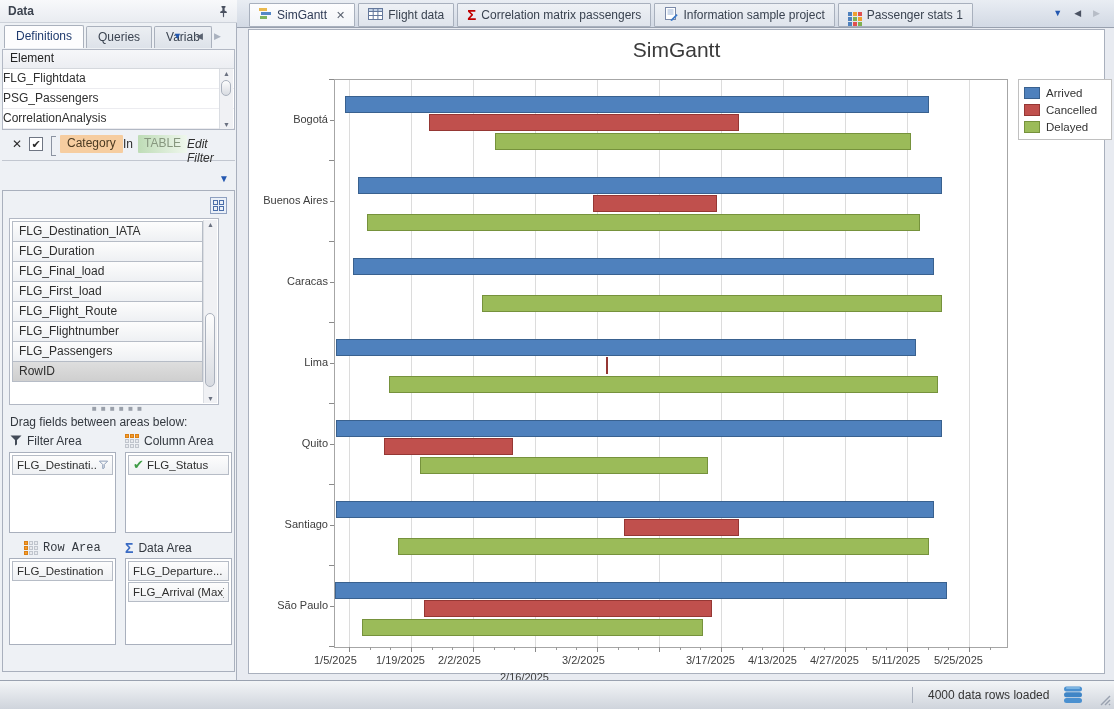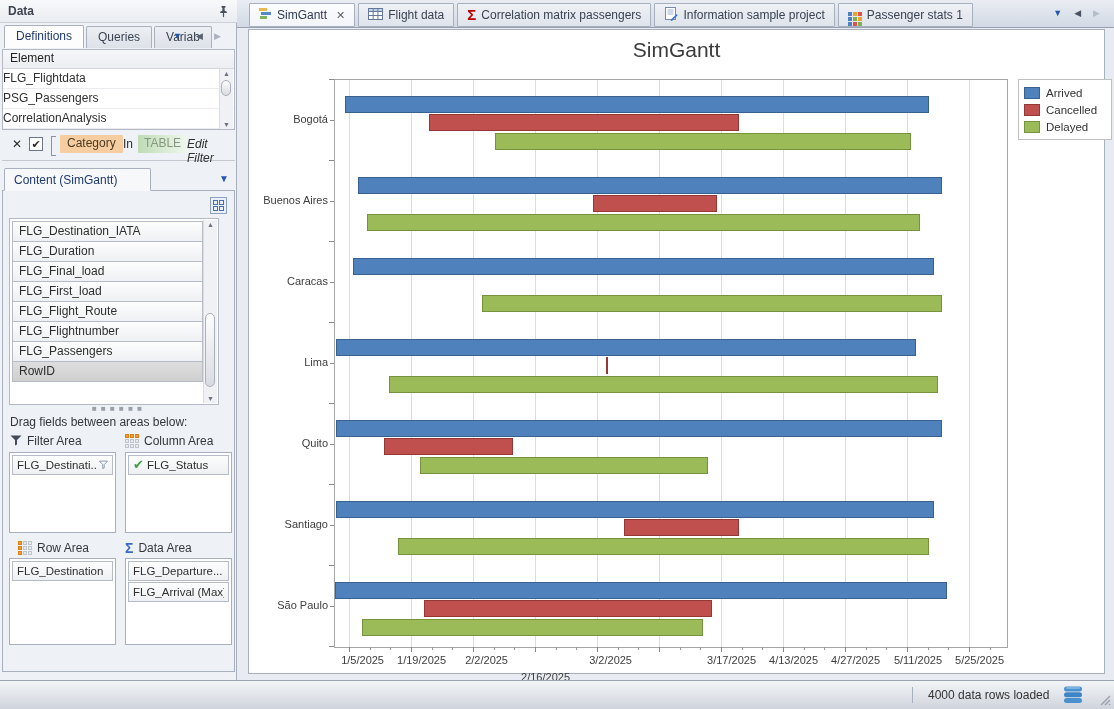--- a/index.html
+++ b/index.html
@@ -79,21 +79,21 @@
   .pivoticon span{display:block;}
 
   
   #chart-panel{position:absolute;left:248px;top:29px;width:857px;height:645px;background:#fff;border:1px solid #a9b0bd;box-sizing:border-box;}
   #chart-title{position:absolute;left:0;top:8px;width:100%;text-align:center;font-size:21px;color:#3b3b3b;}
   #plot{position:absolute;left:85px;top:49px;width:672px;height:567px;border:1px solid #a6a6a6;box-sizing:content-box;}
   .gridline{position:absolute;top:0;bottom:0;width:1px;background:#dcdcdc;}
   .bar{position:absolute;height:17px;box-sizing:border-box;border:1px solid;}
   .xtick{position:absolute;width:1px;background:#8a8a8a;}
   .ytick{position:absolute;height:1px;background:#8a8a8a;}
-  .xlabel{position:absolute;width:70px;text-align:right;font-size:11px;color:#3d3d3d;}
+  .xlabel{position:absolute;width:70px;text-align:left;font-size:11px;color:#3d3d3d;}
   .ylabel{position:absolute;left:2px;width:77px;text-align:right;font-size:11px;color:#3d3d3d;}
   #legend{position:absolute;left:769px;top:49px;width:94px;border:1px solid #c0c0c0;background:#fff;padding:4px 5px;box-sizing:border-box;}
   .leg-item{display:flex;align-items:center;gap:6px;height:17px;}
   .leg-swatch{width:16px;height:12px;box-sizing:border-box;border:1px solid;}
   .leg-label{font-size:11.5px;color:#333;}
 
   
   #status-bar{position:absolute;left:0;top:680px;width:1114px;height:29px;background:linear-gradient(#f3f5f7,#cfd4dc);border-top:1px solid #9aa2b0;box-sizing:border-box;}
   #status-sep{position:absolute;left:912px;top:6px;width:1px;height:16px;background:#a9b0bd;}
   #status-text{position:absolute;left:928px;top:7px;color:#333;}
@@ -138,21 +138,20 @@
     <div id="filter-bar">
       <span id="filter-clear">✕</span>
       <span id="filter-check">✔</span>
       <span id="filter-bracket"></span>
       <span id="filter-field">Category</span>
       <span id="filter-op">In</span>
       <span id="filter-value">TABLE</span>
       <span id="filter-edit">Edit Filter</span>
     </div>
 
-    <div id="content-tab">Content (SimGantt)</div>
     <span id="content-drop">▼</span>
 
     <div id="content-box">
       <span id="grid-btn">
           <svg width="11" height="11" viewBox="0 0 11 11">
             <g fill="none" stroke="#4a6ea9" stroke-width="1">
               <rect x="0.5" y="0.5" width="4" height="4"></rect>
               <rect x="6.5" y="0.5" width="4" height="4"></rect>
               <rect x="0.5" y="6.5" width="4" height="4"></rect>
               <rect x="6.5" y="6.5" width="4" height="4"></rect>
@@ -208,21 +207,21 @@
               </svg></span>
           </div>
         </div>
       <div id="area-box-column" class="area-box" style="left:122px;top:261px;height:81px;">
           <div class="chip">
             <span><span class="check">✔</span></span>
             <span class="lbl">FLG_Status</span>
           </div>
         </div>
 
-      <div class="area-header" style="left:15px;top:349px;">
+      <div class="area-header" style="left:21px;top:349px;font-family:Liberation Mono, monospace;">
         <span class="gicon">
             <span class="hl"></span>
             <span></span>
             <span></span>
             <span class="hl"></span>
             <span></span>
             <span></span>
             <span class="hl"></span>
             <span></span>
             <span></span>

